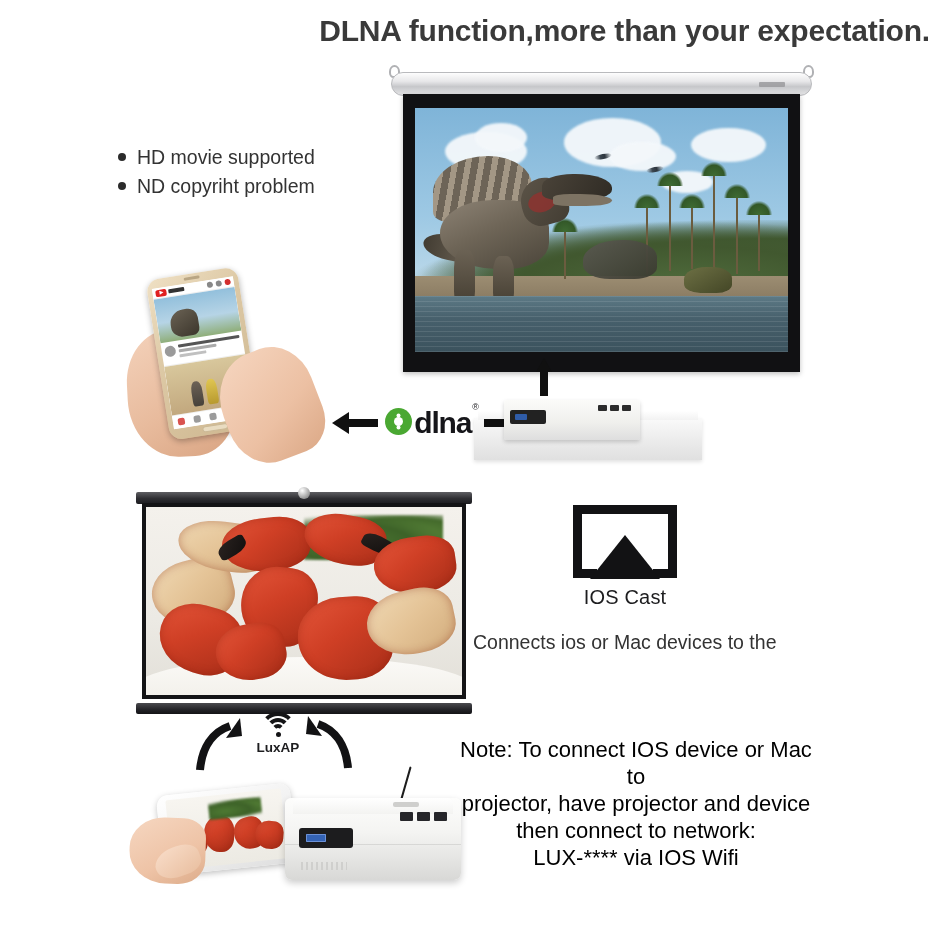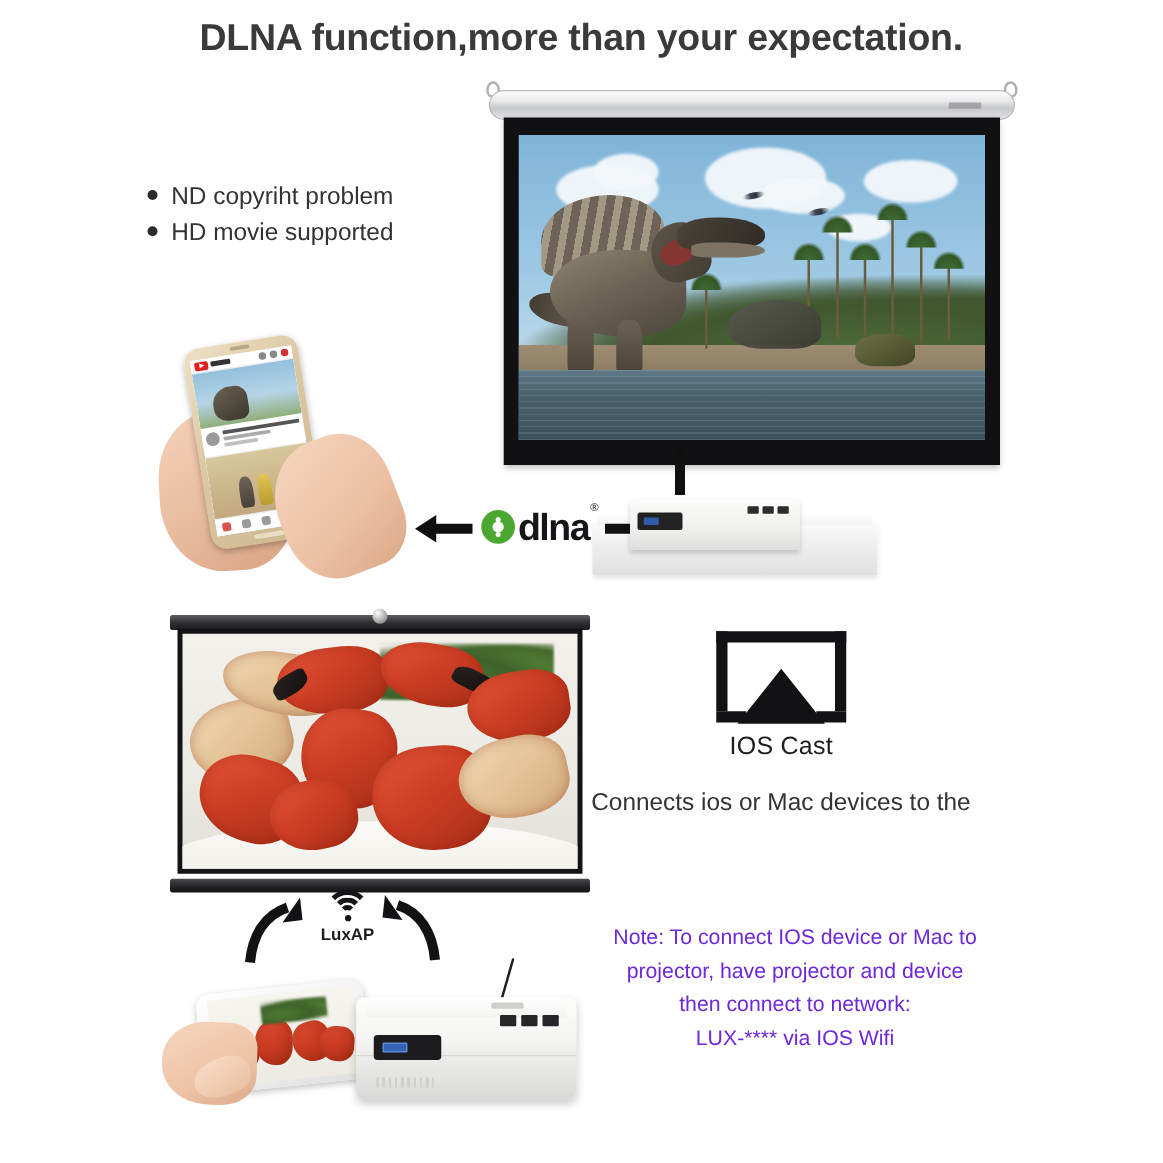--- a/index.html
+++ b/index.html
@@ -8,21 +8,21 @@
   body {
     width: 930px; height: 930px;
     font-family: "Liberation Sans", sans-serif;
     color: #2b2b2b; position: relative; overflow: hidden;
   }
   .page { position: relative; width: 930px; height: 930px; background: #fff; }
 
   
   .headline {
     position: absolute; left: 0; top: 14px; width: 930px;
-    text-align: center; font-size: 30px; font-weight: bold;
+    text-align: right; font-size: 30px; font-weight: bold;
     letter-spacing: -0.2px; color: #3a3a3a;
   }
 
   
   .bullets { position: absolute; left: 118px; top: 146px; }
   .bullet-row { display: flex; align-items: baseline; margin-bottom: 6px; }
   .bullet-dot {
     width: 8px; height: 8px; border-radius: 50%;
     background: #2b2b2b; margin-right: 11px; flex: 0 0 auto;
     position: relative; top: -3px;
@@ -222,21 +222,21 @@
     border-left: 35px solid transparent; border-right: 35px solid transparent; border-bottom: 44px solid #121214; }
   .cast-label { text-align: center; font-size: 20px; color: #1d1d1f; margin-top: 7px; letter-spacing: .2px; }
 
   
   .cast-desc { position: absolute; left: 473px; top: 628px; width: 340px;
     font-size: 19.5px; line-height: 28px; color: #333; }
   .ioscast-inline { font-size: 17.5px; letter-spacing: -.2px; }
 
   
   .note { position: absolute; left: 452px; top: 736px; width: 368px;
-    text-align: center; font-size: 17px; line-height: 27px; color: #6d28d9; }
+    text-align: center; font-size: 22px; line-height: 27px; color: #000000; }
 
   
   .wifi-block { position: absolute; left: 248px; top: 712px; width: 60px; text-align: center; }
   .wifi-icon { position: relative; width: 36px; height: 26px; margin: 0 auto; }
   .wifi-arc { position: absolute; left: 50%; border: 4px solid #141416;
     border-bottom-color: transparent; border-left-color: transparent; border-right-color: transparent;
     border-radius: 50%; transform: translateX(-50%); }
   .wifi-a1 { width: 36px; height: 36px; top: 0; }
   .wifi-a2 { width: 24px; height: 24px; top: 6px; }
   .wifi-a3 { width: 13px; height: 13px; top: 12px; }
@@ -288,25 +288,25 @@
 </head>
 <body>
 
 <div class="page">
 
   <div class="headline">DLNA function,more than your expectation.</div>
 
   <div class="bullets">
     <div class="bullet-row">
       <span class="bullet-dot"></span>
-      <span class="bullet-text">ND copyriht problem</span>
+      <span class="bullet-text">HD movie supported</span>
     </div>
     <div class="bullet-row">
       <span class="bullet-dot"></span>
-      <span class="bullet-text">HD movie supported</span>
+      <span class="bullet-text">ND copyriht problem</span>
     </div>
   </div>
 
   <div class="screen1">
     <div class="hook l"></div>
     <div class="hook r"></div>
     <div class="roller">
       <div class="roller-brand"></div>
     </div>
     <div class="screen-frame">

